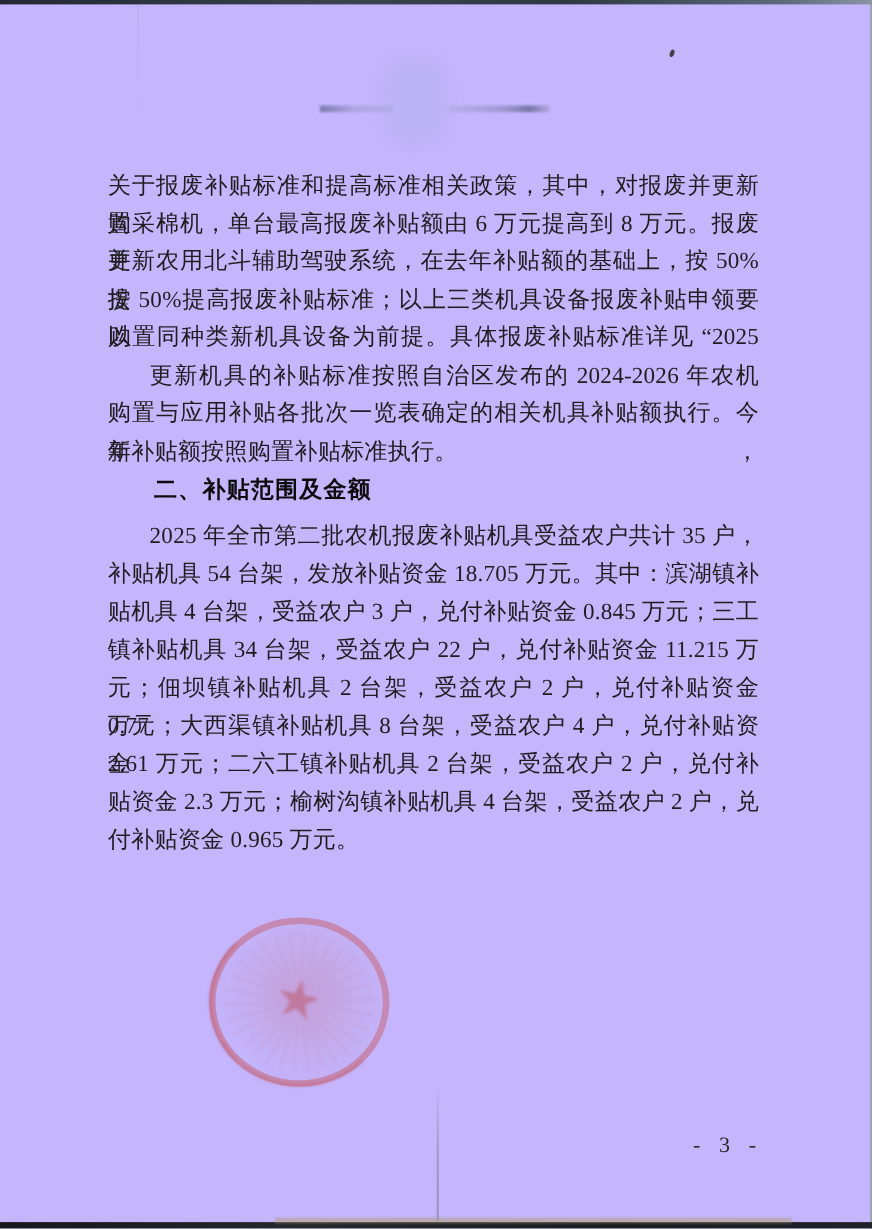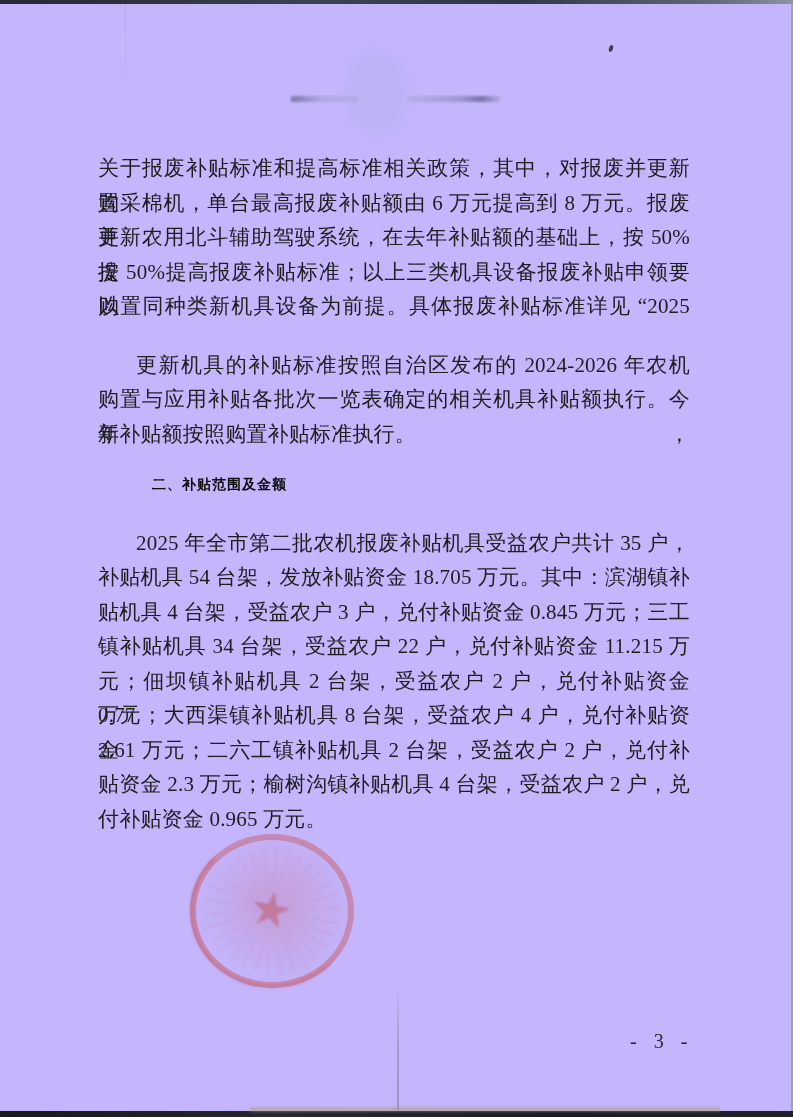--- a/index.html
+++ b/index.html
@@ -43,24 +43,24 @@
   .seal-spokes{position:absolute;inset:8px;border-radius:50%;opacity:.45;filter:blur(1px);
     background:repeating-conic-gradient(from 15deg,rgba(197,92,102,.20) 0deg 2deg,rgba(197,92,102,0) 2deg 12deg);}
   .seal-star{position:absolute;left:50%;top:50%;transform:translate(-52%,-54%) rotate(12deg);
     font-size:48px;line-height:48px;color:rgba(188,82,94,.5);filter:blur(1.3px);
     font-family:"DejaVu Sans",sans-serif;}
   
   .text-block{position:absolute;left:98px;top:151px;width:592px;z-index:3;}
   .ln{margin:0;height:34.5px;line-height:34.5px;font-size:21px;letter-spacing:.2px;
     text-align:justify;text-align-last:justify;}
   .ln.short{text-align:left;text-align-last:left;}
-  .ln.indent{padding-left:38px;margin-top:24px;}
-  .heading{margin:16px;height:34.5px;line-height:34.5px;font-size:14px;font-weight:700;
+  .ln.indent{padding-left:38px;}
+  .heading{margin:4px;height:34.5px;line-height:34.5px;font-size:21px;font-weight:700;
     padding-left:38px;color:#0c0c0c;text-align:left;text-align-last:left;
-    font-family:Liberation Sans, sans-serif;letter-spacing:1px;}
+    font-family:Liberation Mono, monospace;letter-spacing:1px;}
   .heading.gap-top{margin-top:9px;}
   
   .pageno{position:absolute;left:630px;top:1030px;z-index:3;font-size:20px;color:#2b2b2b;
     letter-spacing:6px;font-family:"Liberation Serif","DejaVu Serif",serif;}
 </style>
 </head>
 <body>
 
 <div class="page">
 

